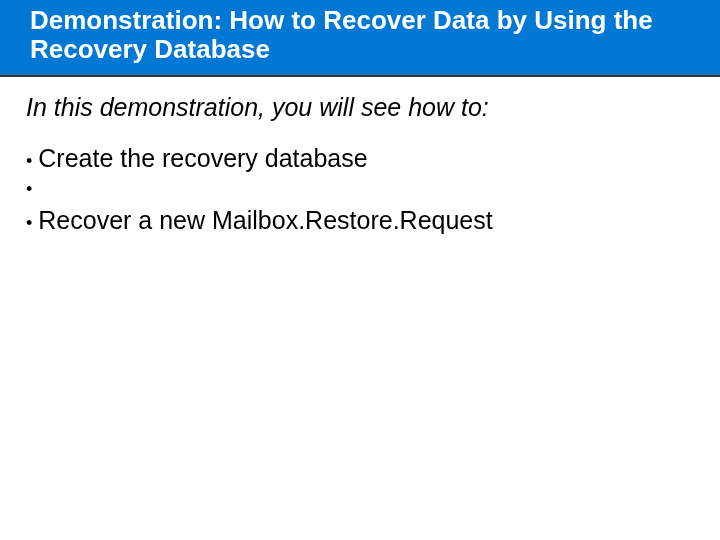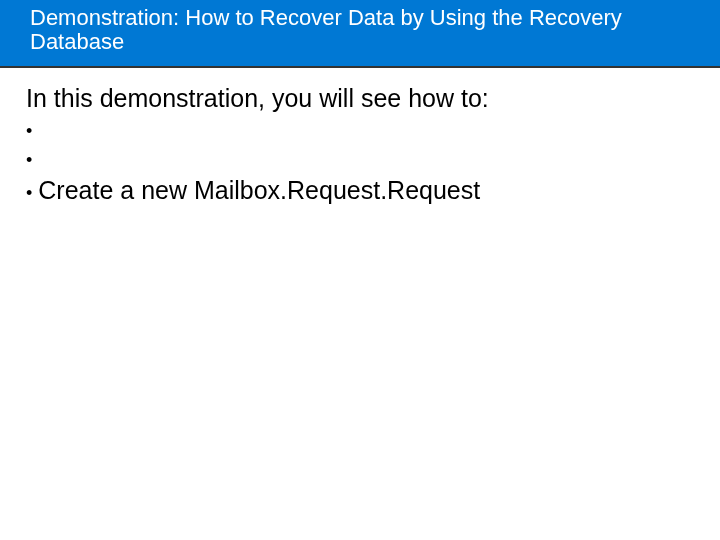--- a/index.html
+++ b/index.html
@@ -7,51 +7,52 @@
       width: 720px;
       height: 540px;
       font-family: "Segoe UI", "Segoe UI Light", Arial, sans-serif;
       background: #ffffff;
       overflow: hidden;
     }
     .title-band {
       background: #0078d4;
       color: #ffffff;
       padding: 6px 30px 12px 30px;
-      font-size: 22px;
-      font-weight: 400;
+      font-size: 26px;
+      font-weight: 700;
       line-height: 1.1;
       border-bottom: 2px solid #333;
     }
     .content {
       padding: 14px 26px;
       color: #000000;
       font-size: 25px;
       font-weight: 400;
       line-height: 1.3;
     }
-    .intro { margin-bottom: 2px; }
+    .intro { margin-bottom: 18px; font-style: italic; }
     .bullet-row { display: flex; align-items: baseline; }
     .bullet-dot {
       font-size: 18px;
       margin-right: 6px;
       line-height: 1.6;
     }
     .bullet-text { }
   </style>
 </head>
 <body>
 
 <div class="title-band">Demonstration: How to Recover Data by Using the Recovery Database</div>
 
 <div class="content">
   <div class="intro">In this demonstration, you will see how to:</div>
   <div class="bullet-row">
     <span class="bullet-dot">•</span>
+    <span class="bullet-text">Create the recovery database</span>
   </div>
   <div class="bullet-row">
     <span class="bullet-dot">•</span>
   </div>
   <div class="bullet-row">
     <span class="bullet-dot">•</span>
-    <span class="bullet-text">Create a new Mailbox.Request.Request</span>
+    <span class="bullet-text">Recover a new Mailbox.Restore.Request</span>
   </div>
 </div>
 
 </body></html>

